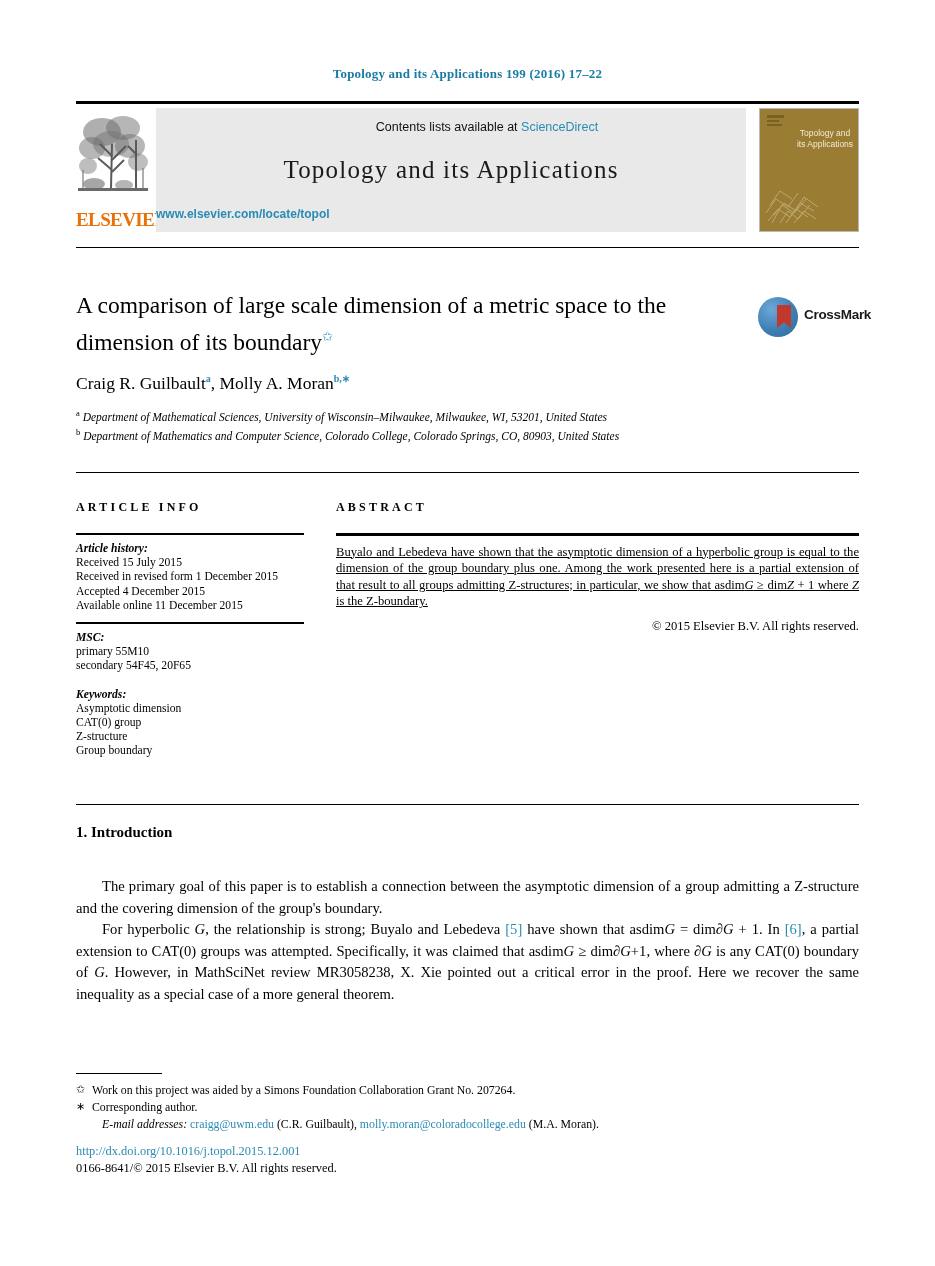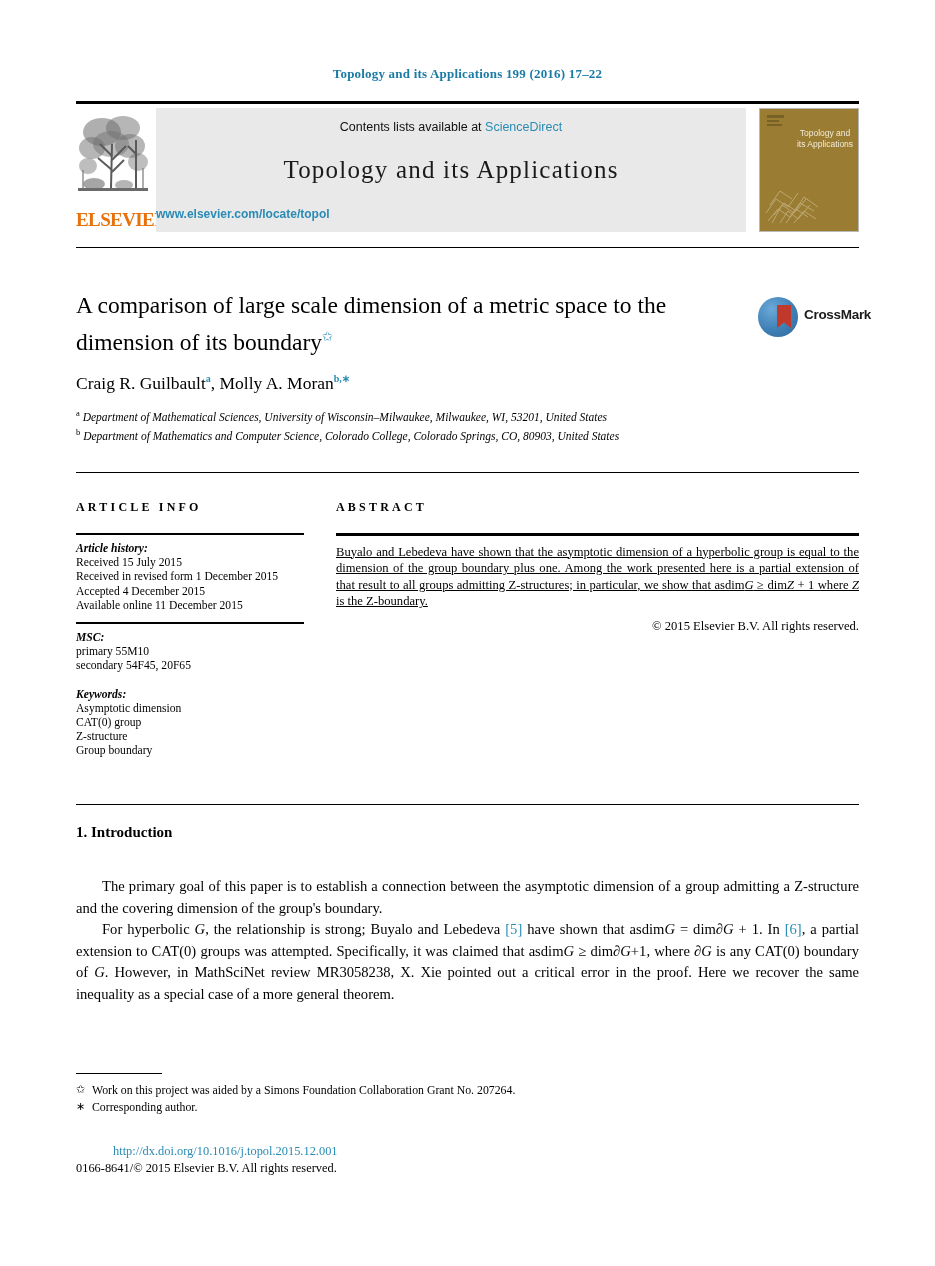--- a/index.html
+++ b/index.html
@@ -84,20 +84,21 @@
     background: #e9e9e9;
   }
   .contents-line {
     position: absolute;
     left: 0; top: 12px;
     width: 590px;
     text-align: center;
     font-size: 12.5px;
     font-family: "Liberation Sans", sans-serif;
     color: #111;
+    padding-left: 36px;
   }
   .contents-line a {
     color: #2a8bb5;
     text-decoration: none;
   }
   .journal-title-banner {
     position: absolute;
     left: 0; top: 48px;
     width: 590px;
     text-align: center;
@@ -369,21 +370,21 @@
 
   .imprint {
     position: absolute;
     left: 76px;
     top: 1143px;
     font-family: "Liberation Serif", serif;
     font-size: 12.4px;
     line-height: 16.5px;
     color: #000;
   }
-  .imprint .doi { color: #2a8bb5; margin-left: 37px; }
+  .imprint .doi { color: #2a8bb5; }
 </style>
 </head>
 <body>
 
 <div class="page">
 
   <div class="running-head">Topology and its Applications 199 (2016) 17–22</div>
 
   <div class="rule-thick" id="rule-top"></div>
 
@@ -528,20 +529,27 @@
   <div class="foot-rule"></div>
   <div class="footnotes">
     <div class="fn">
       <span class="mark">✩</span>
       <span>Work on this project was aided by a Simons Foundation Collaboration Grant No. 207264.</span>
     </div>
     <div class="fn">
       <span class="mark mark-star">∗</span>
       <span>Corresponding author.</span>
     </div>
+    <div class="emails">
+      <span class="lbl">E-mail addresses:</span>
+      <a href="#">craigg@uwm.edu</a>
+      <span>(C.R. Guilbault),</span>
+      <a href="#">molly.moran@coloradocollege.edu</a>
+      <span>(M.A. Moran).</span>
+    </div>
   </div>
 
   <div class="imprint">
     <div class="doi">http://dx.doi.org/10.1016/j.topol.2015.12.001</div>
     <div>0166-8641/© 2015 Elsevier B.V. All rights reserved.</div>
   </div>
 
 </div>
 
 </body></html>

